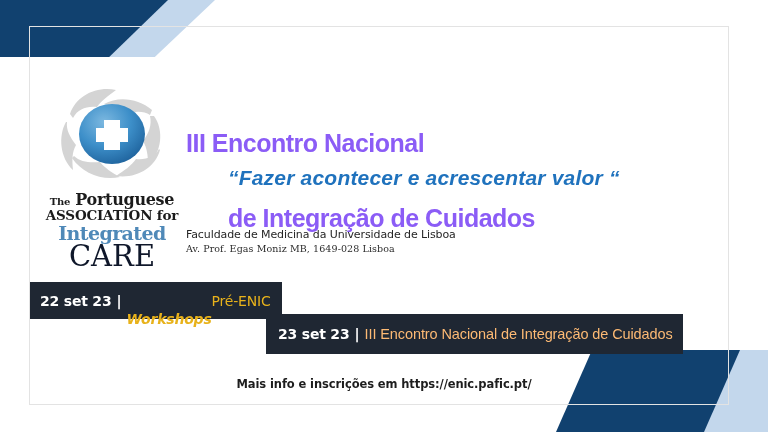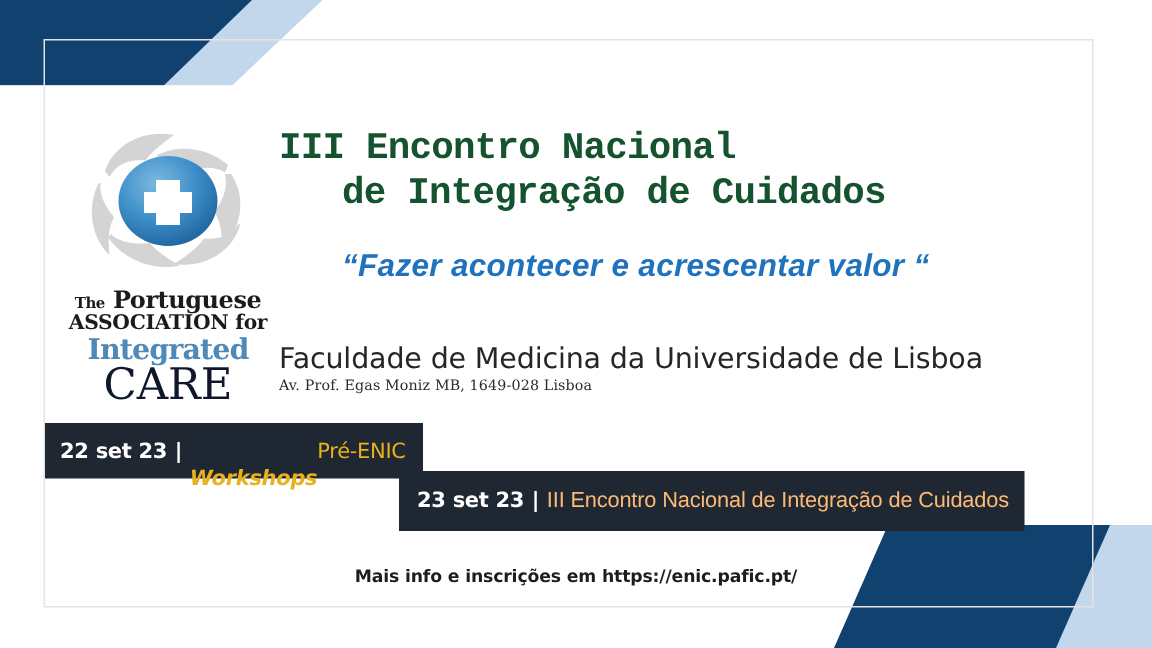--- a/index.html
+++ b/index.html
@@ -115,27 +115,28 @@
     margin-top: -1px;
   }
 
   
   .title-block {
     position: absolute;
     left: 186px; top: 84px;
     width: 520px;
   }
   .title-l1, .title-l2 {
-    font-family: Liberation Mono, monospace;
+    font-family: Liberation Sans, sans-serif;
     font-weight: bold;
     font-size: 25px;
-    color: #14532d;
+    color: #8b5cf6;
     letter-spacing: -0.5px;
     line-height: 1.18;
     white-space: nowrap;
+    margin-top: 45px;
   }
   .title-l2 { padding-left: 42px; }
 
   .subtitle {
     position: absolute;
     left: 228px; top: 166px;
     font-family: "Liberation Sans", sans-serif;
     font-style: italic;
     font-weight: bold;
     font-size: 21px;
@@ -144,21 +145,21 @@
     white-space: nowrap;
   }
 
   
   .venue {
     position: absolute;
     left: 186px; top: 228px;
   }
   .venue-name {
     font-family: "DejaVu Sans", sans-serif;
-    font-size: 19px;
+    font-size: 11px;
     color: #262626;
     letter-spacing: -0.1px;
     white-space: nowrap;
   }
   .venue-addr {
     font-family: "DejaVu Serif", serif;
     font-size: 9.5px;
     color: #2b2b2b;
     margin-top: 2px;
     letter-spacing: 0.1px;

